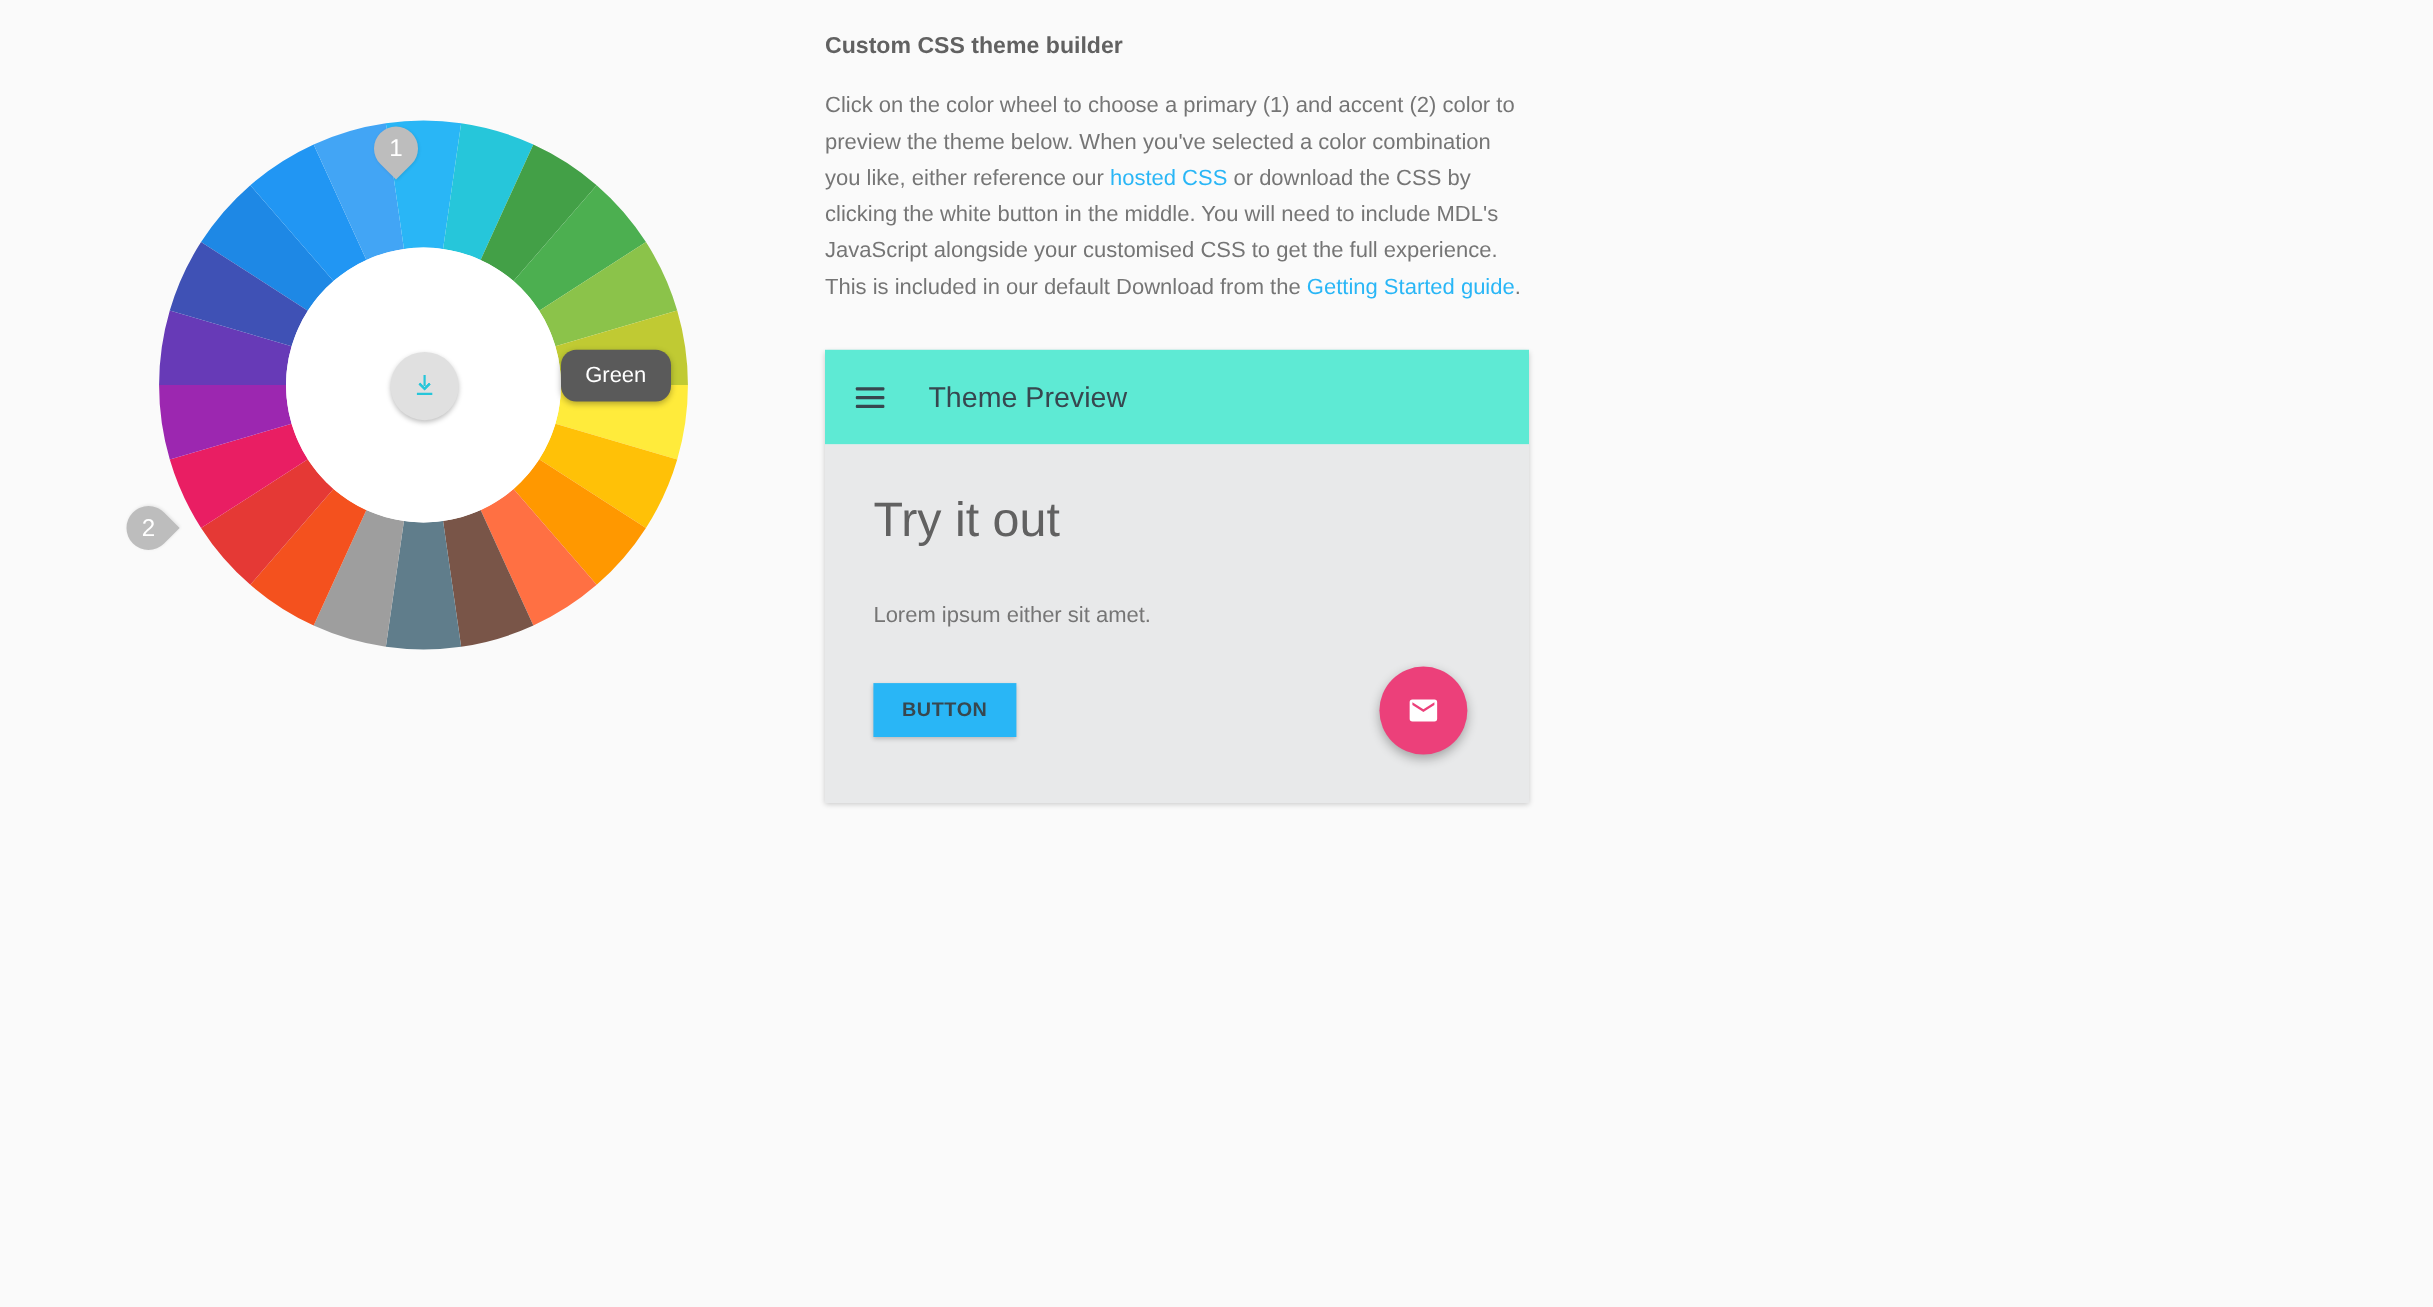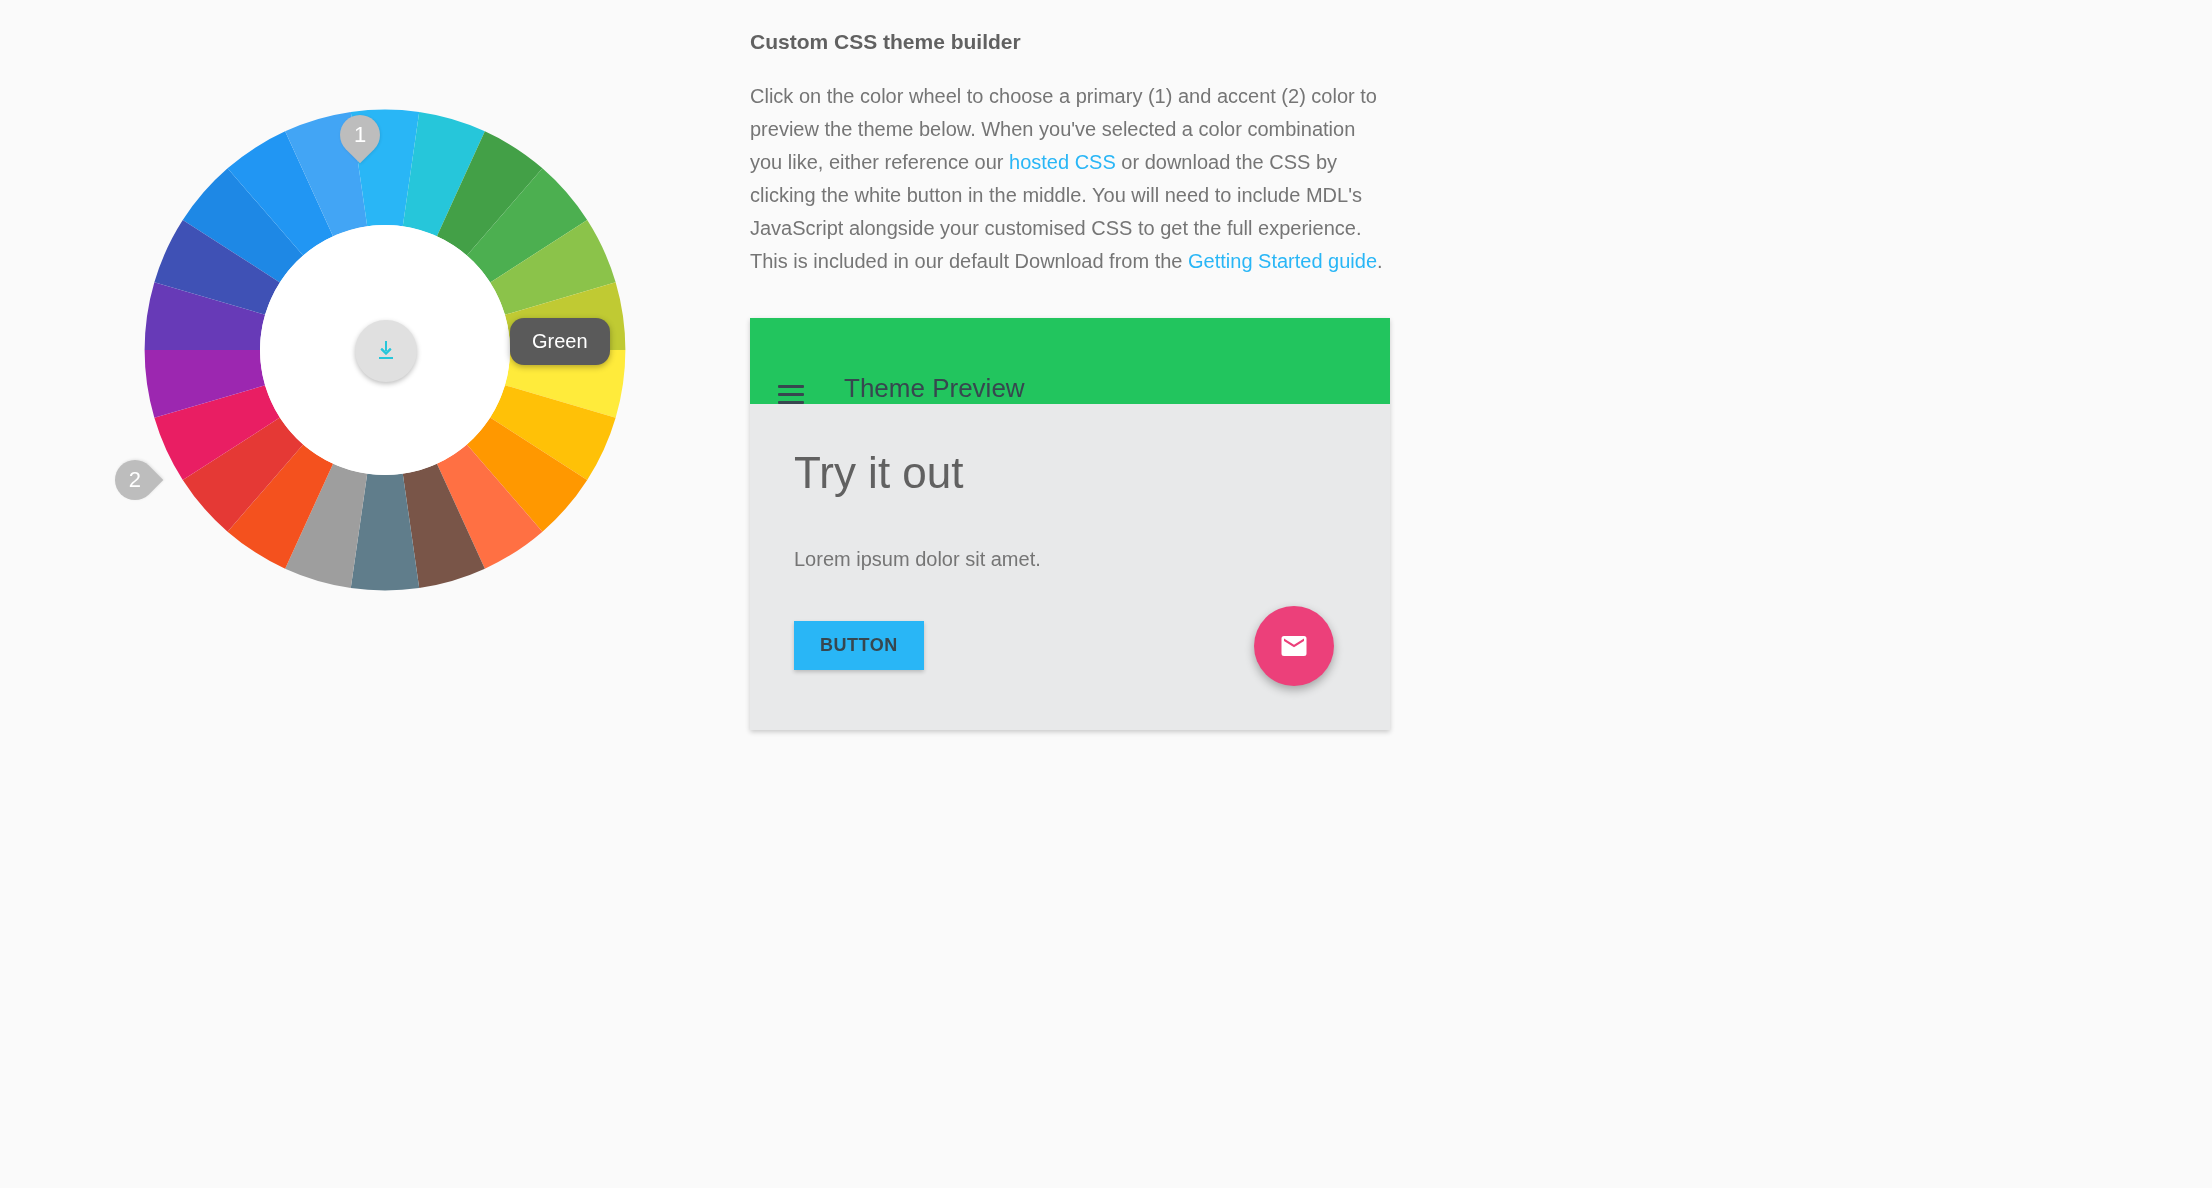--- a/index.html
+++ b/index.html
@@ -104,25 +104,25 @@
     color: #29b6f6;
     text-decoration: none;
     font-weight: 400;
   }
 
   .preview-card {
     background: #eceff1;
     box-shadow: 0 2px 5px rgba(0,0,0,.2);
   }
   .preview-bar {
-    background: #22c55e;
+    background: #5eead4;
     height: 86px;
     display: flex;
-    align-items: flex-end;
-    padding: 0 28px;
+    align-items: center;
+    padding: 16px 28px;
     gap: 40px;
     color: #37474f;
   }
   .hamburger {
     display: flex;
     flex-direction: column;
     gap: 5px;
     cursor: pointer;
   }
   .hamburger div {
@@ -241,21 +241,21 @@
         <div class="preview-bar">
           <div class="hamburger">
             <div></div>
               <div></div>
               <div></div>
           </div>
           <div class="preview-title">Theme Preview</div>
         </div>
         <div class="preview-body">
           <div class="preview-head">Try it out</div>
-          <div class="preview-text">Lorem ipsum dolor sit amet.</div>
+          <div class="preview-text">Lorem ipsum either sit amet.</div>
           <button class="preview-btn">BUTTON</button>
         </div>
       </div>
       <div class="fab">
         <svg viewBox="0 0 24 24">
           <path d="M20 4H4a2 2 0 0 0-2 2v12a2 2 0 0 0 2 2h16a2 2 0 0 0 2-2V6a2 2 0 0 0-2-2zm0 4-8 5-8-5V6l8 5 8-5v2z"></path>
         </svg>
       </div>
     </div>
   </div>

